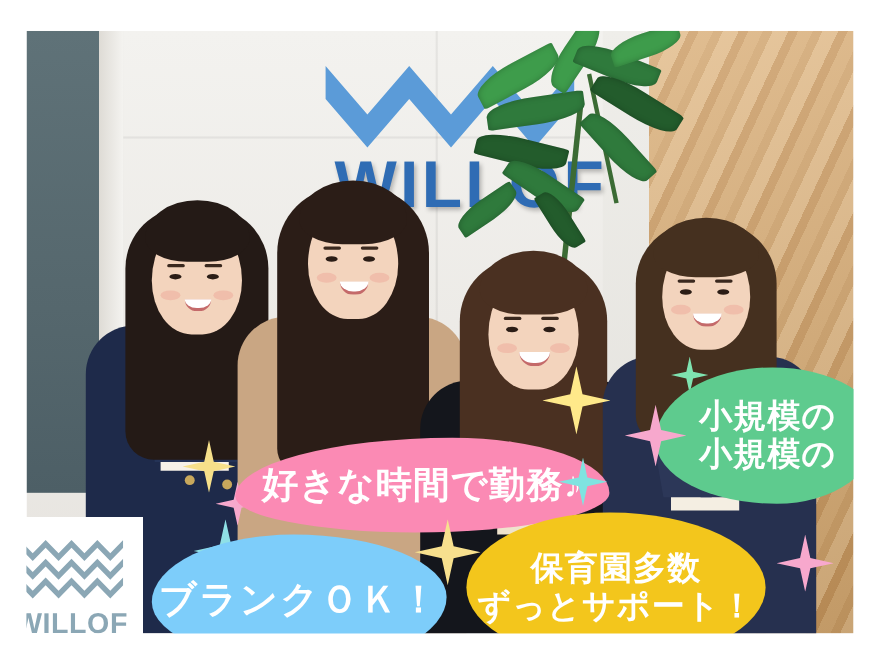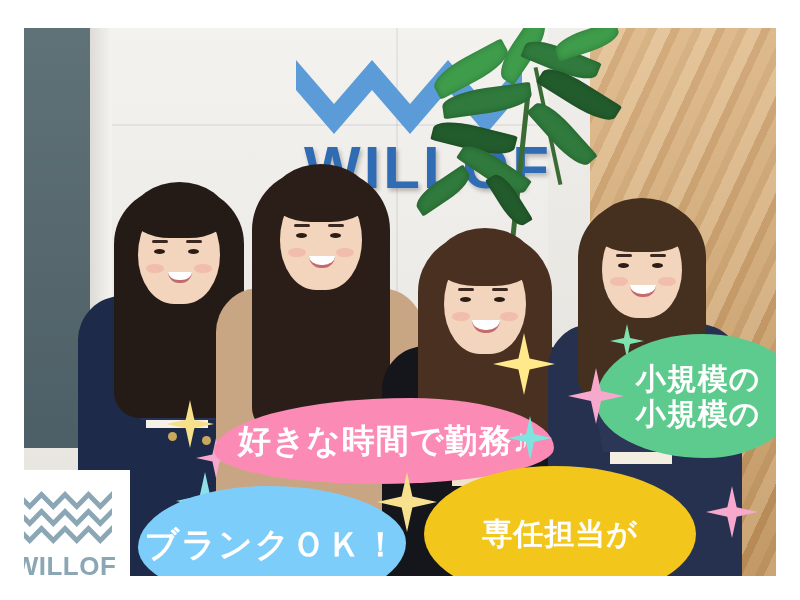--- a/index.html
+++ b/index.html
@@ -102,21 +102,21 @@
   
   .bub-blue{ left:138px; top:486px; width:268px; height:118px;
     background:#7dcdfa; font-size:34px; letter-spacing:2px;
     border-radius:48% 52% 46% 54% / 52% 48% 52% 48%; }
 
   
   .bub-yellow{ left:424px; top:466px; width:272px; height:136px;
     background:#f3c61c; font-size:30px; letter-spacing:1px;
     border-radius:48% 52% 50% 50% / 50% 50% 50% 50%; }
 
-  .bub span{ display:block;font-family:Liberation Serif, serif; }
+  .bub span{ display:block; }
 
   
   .spark{ position:absolute;
     clip-path: polygon(50% 0%, 59% 41%, 100% 50%, 59% 59%, 50% 100%, 41% 59%, 0% 50%, 41% 41%); }
 
   
   .logobox{ position:absolute; left:0; top:470px; width:130px; height:130px;
     background:#ffffff; display:flex; flex-direction:column;
     align-items:center; justify-content:center; gap:6px; }
   .logo-zig{ width:94px; height:56px; }
@@ -264,21 +264,22 @@
     <span>好きな時間で勤務♪</span>
   </div>
 
   <div class="spark" style="left:508px;top:416px;width:44px;height:44px;background:#7fe3e0;"></div>
   <div class="spark" style="left:176px;top:472px;width:58px;height:58px;background:#8fe0e6;"></div>
   <div class="spark" style="left:377px;top:472px;width:60px;height:60px;background:#f7e08e;"></div>
   <div class="spark" style="left:706px;top:486px;width:52px;height:52px;background:#f7a8cd;"></div>
 
   <div class="bub bub-yellow">
     <div>
-      <span>専任担当が</span>
+      <span>保育園多数</span>
+      <span>ずっとサポート！</span>
     </div>
   </div>
 
   <div class="bub bub-blue">
     <span>ブランクＯＫ！</span>
   </div>
 
   <div class="logobox">
     <svg class="logo-zig" viewBox="0 0 94 56">
       <g fill="#8ba7b5">

